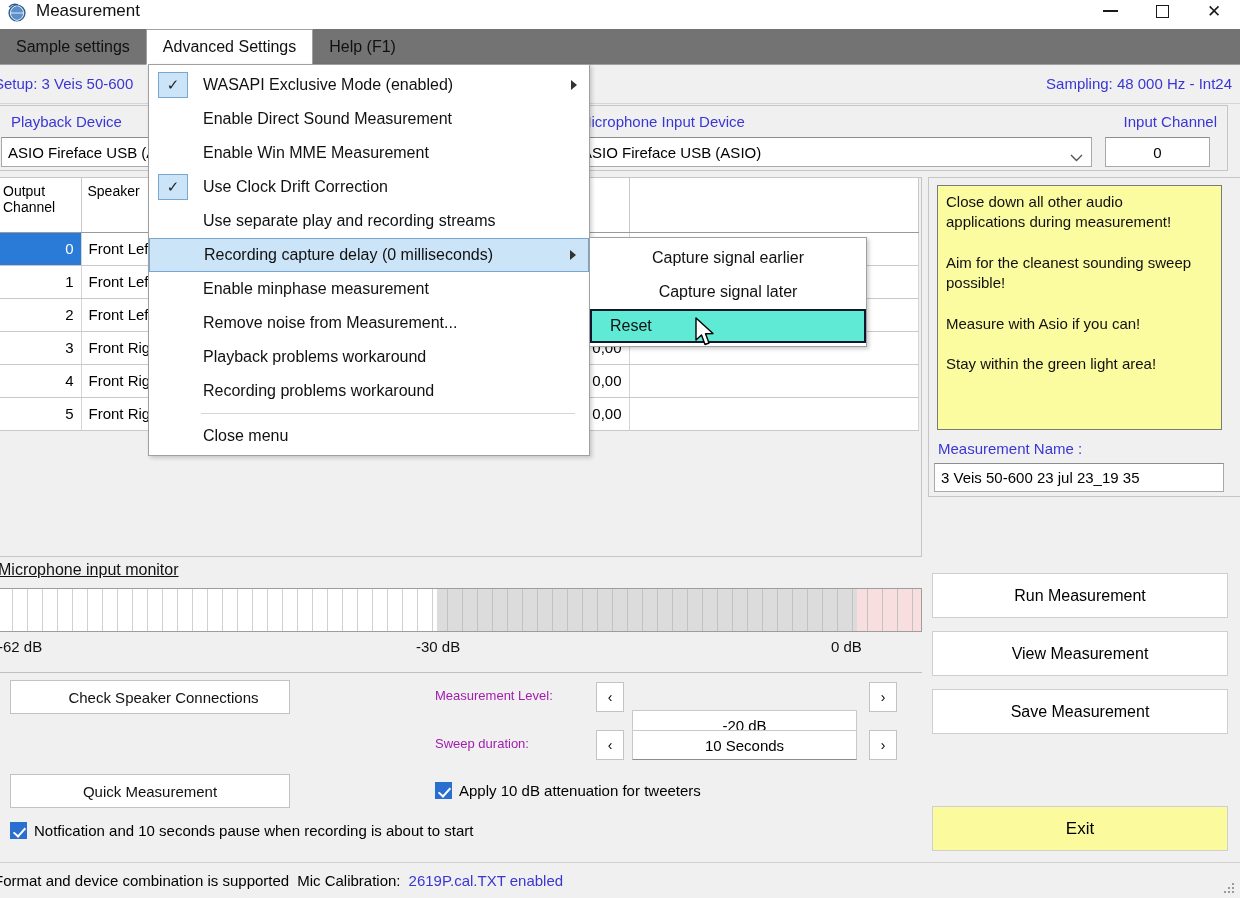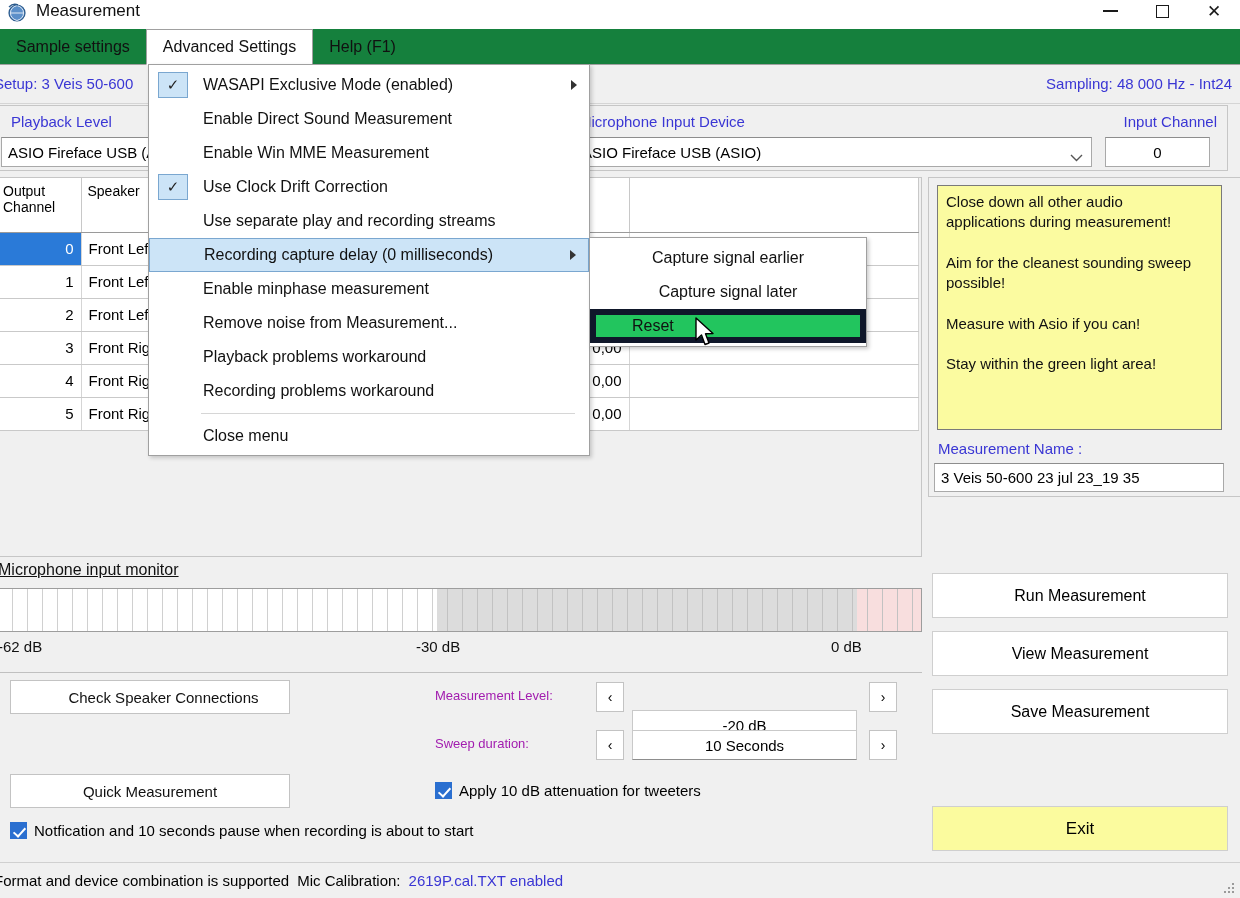--- a/index.html
+++ b/index.html
@@ -31,21 +31,21 @@
   .win-btn {
     width:52px; height:38px; display:flex; align-items:center; justify-content:center;
     font-size:17px; color:#1a1a1a; background:transparent;
   }
   .win-btn .dash { width:15px; height:1.6px; background:#1a1a1a; display:block; }
   .win-btn .sq { width:13px; height:13px; border:1.4px solid #1a1a1a; display:block; }
 
   
   .menubar {
     position:absolute; left:0; top:29px; width:1240px; height:36px;
-    background:#15803d;
+    background:#737373;
     display:flex; align-items:stretch;
     border-bottom:1px solid #a0a0a0;
   }
   .menubar-item {
     padding:0 16px; display:flex; align-items:center;
     font-size:16px; color:#111; background:transparent;
   }
   .menubar-item.open {
     background:#ffffff;
     border-left:1px solid #a0a0a0;
@@ -250,22 +250,22 @@
     position:absolute; left:589px; top:237px; width:278px;
     background:#fff; border:1px solid #a0a0a0;
     z-index:80; box-shadow:2px 2px 4px rgba(0,0,0,0.2);
     padding:3px 0;
   }
   .smi {
     height:34px; display:flex; align-items:center; justify-content:center;
     font-size:16px; color:#111; white-space:nowrap;
   }
   .smi.hl {
-    background:#22c55e; border:6px solid #0f172a;
-    justify-content:flex-start; padding-left:36px;
+    background:#5eead4; border:2px solid #0f172a;
+    justify-content:flex-start; padding-left:18px;
   }
   .cursor {
     position:absolute; left:694px; top:317px; z-index:95;
     pointer-events:none;
   }
 </style>
 </head>
 <body>
 
 <div class="app">
@@ -295,21 +295,21 @@
     <div class="menubar-item open">Advanced Settings</div>
     <div class="menubar-item">Help (F1)</div>
   </div>
 
   <div class="setup-strip">
     <span class="setup-text">Setup: 3 Veis 50-600</span>
     <span class="sampling-text">Sampling: 48 000 Hz - Int24</span>
   </div>
 
   <div class="devpanel">
-    <span class="lbl-blue pb-label">Playback Level</span>
+    <span class="lbl-blue pb-label">Playback Device</span>
     <div class="pb-combo">
       <span>ASIO Fireface USB (ASIO)</span>
     </div>
 
     <span class="lbl-blue mic-label">Microphone Input Device</span>
     <div class="mic-combo">
       <span>ASIO Fireface USB (ASIO)</span>
       <span class="combo-arrow">
         <svg width="13" height="8" viewBox="0 0 13 8">
             <path d="M1 1 L6.5 6.5 L12 1" fill="none" stroke="#555" stroke-width="1.4"></path>

